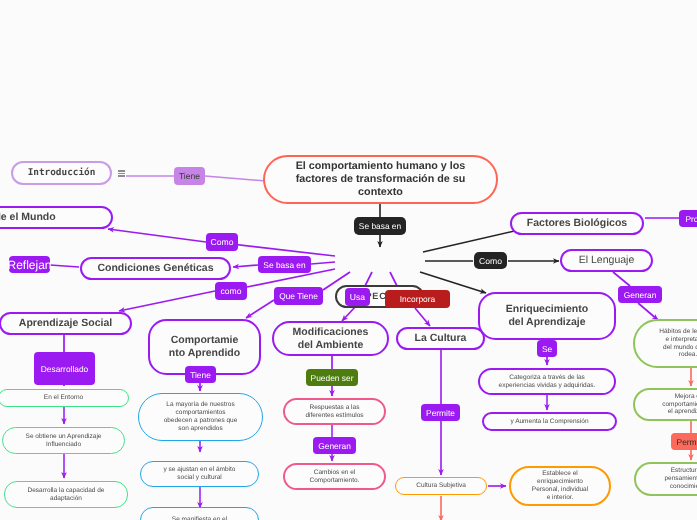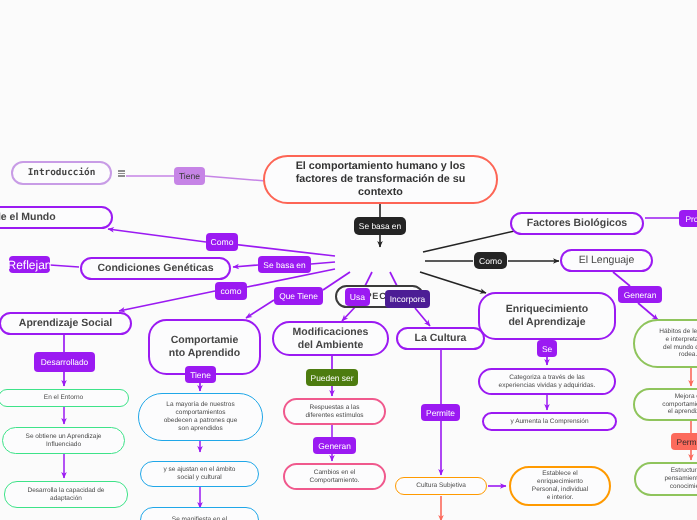--- a/index.html
+++ b/index.html
@@ -136,25 +136,25 @@
 pensamiento y el
 conocimiento</div>
       <div class="lbl" style="left: 174px; top: 167px; width: 31px; height: 18px; background: rgb(198, 132, 230); color: rgb(59, 59, 59); font-size: 8.6px; border-radius: 4px;">Tiene</div>
       <div class="lbl" style="left: 354px; top: 217px; width: 52px; height: 18px; background: rgb(36, 36, 36); color: rgb(255, 255, 255); font-size: 8.4px; border-radius: 5px;">Se basa en</div>
       <div class="lbl" style="left: 206px; top: 233px; width: 32px; height: 18px; background: rgb(155, 26, 242); color: rgb(255, 255, 255); font-size: 8.6px; border-radius: 4px;">Como</div>
       <div class="lbl" style="left: 258px; top: 256px; width: 53px; height: 17px; background: rgb(155, 26, 242); color: rgb(255, 255, 255); font-size: 8.4px; border-radius: 4px;">Se basa en</div>
       <div class="lbl" style="left: 9px; top: 256px; width: 41px; height: 17px; background: rgb(155, 26, 242); color: rgb(255, 255, 255); font-size: 12px; border-radius: 4px;">Reflejan</div>
       <div class="lbl" style="left: 215px; top: 282px; width: 32px; height: 18px; background: rgb(155, 26, 242); color: rgb(255, 255, 255); font-size: 8.6px; border-radius: 4px;">como</div>
       <div class="lbl" style="left: 274px; top: 287px; width: 49px; height: 18px; background: rgb(155, 26, 242); color: rgb(255, 255, 255); font-size: 8.4px; border-radius: 4px;">Que Tiene</div>
       <div class="lbl" style="left: 345px; top: 288px; width: 25px; height: 18px; background: rgb(155, 26, 242); color: rgb(255, 255, 255); font-size: 8.6px; border-radius: 4px;">Usa</div>
-      <div class="lbl" style="left: 385px; top: 290px; width: 45px; height: 18px; background: #4c1d95; color: rgb(255, 255, 255); font-size: 8.4px; border-radius: 4px;">Incorpora</div>
+      <div class="lbl" style="left: 385px; top: 290px; width: 65px; height: 18px; background: #b91c1c; color: rgb(255, 255, 255); font-size: 8.4px; border-radius: 4px;">Incorpora</div>
       <div class="lbl" style="left: 474px; top: 252px; width: 33px; height: 17px; background: rgb(36, 36, 36); color: rgb(255, 255, 255); font-size: 8.6px; border-radius: 5px;">Como</div>
       <div class="lbl" style="left: 618px; top: 286px; width: 44px; height: 17px; background: rgb(155, 26, 242); color: rgb(255, 255, 255); font-size: 8.4px; border-radius: 4px;">Generan</div>
       <div class="lbl" style="left: 537px; top: 340px; width: 20px; height: 17px; background: rgb(155, 26, 242); color: rgb(255, 255, 255); font-size: 8.4px; border-radius: 4px;">Se</div>
-      <div class="lbl" style="left: 34px; top: 352px; width: 61px; height: 20px; background: rgb(155, 26, 242); color: rgb(255, 255, 255); font-size: 8.4px; border-radius: 4px;">Desarrollado</div>
+      <div class="lbl" style="left: 34px; top: 352px; width: 61px; height: 33px; background: rgb(155, 26, 242); color: rgb(255, 255, 255); font-size: 8.4px; border-radius: 4px;">Desarrollado</div>
       <div class="lbl" style="left: 185px; top: 366px; width: 31px; height: 17px; background: rgb(155, 26, 242); color: rgb(255, 255, 255); font-size: 8.4px; border-radius: 4px;">Tiene</div>
       <div class="lbl" style="left: 306px; top: 369px; width: 52px; height: 17px; background: #4d7c0f; color: rgb(255, 255, 255); font-size: 8.4px; border-radius: 4px;">Pueden ser</div>
       <div class="lbl" style="left: 313px; top: 437px; width: 43px; height: 17px; background: rgb(155, 26, 242); color: rgb(255, 255, 255); font-size: 8.4px; border-radius: 4px;">Generan</div>
       <div class="lbl" style="left: 421px; top: 404px; width: 39px; height: 17px; background: rgb(155, 26, 242); color: rgb(255, 255, 255); font-size: 8.4px; border-radius: 4px;">Permite</div>
       <div class="lbl" style="left: 679px; top: 210px; width: 44px; height: 17px; background: rgb(155, 26, 242); color: rgb(255, 255, 255); font-size: 8.4px; border-radius: 4px;">Produce</div>
       <div class="lbl" style="left: 671px; top: 433px; width: 40px; height: 17px; background: rgb(252, 106, 92); color: rgb(58, 42, 42); font-size: 8.4px; border-radius: 4px;">Permite</div>
       <div class="hamburger" style="left: 118px; top: 170px; width: 6.5px; height: 7px;">
         <i style="top:0"></i>
         <i style="top:2.7px"></i>
         <i style="top:5.4px"></i>

